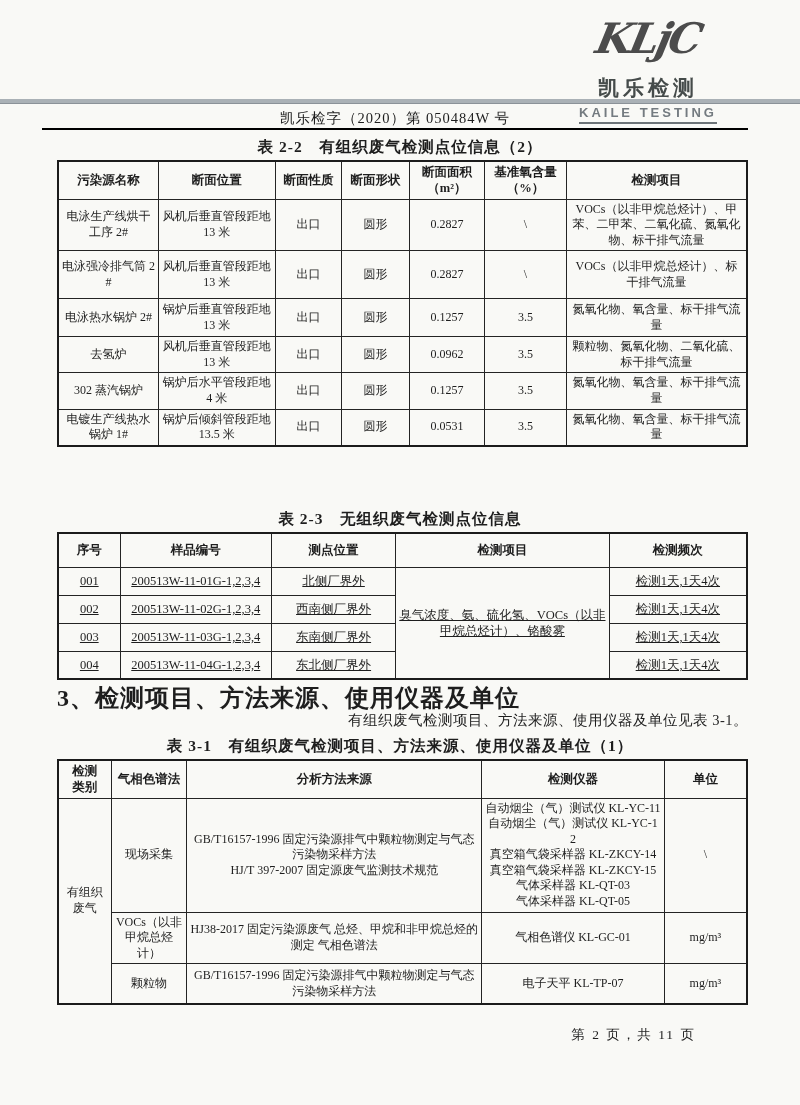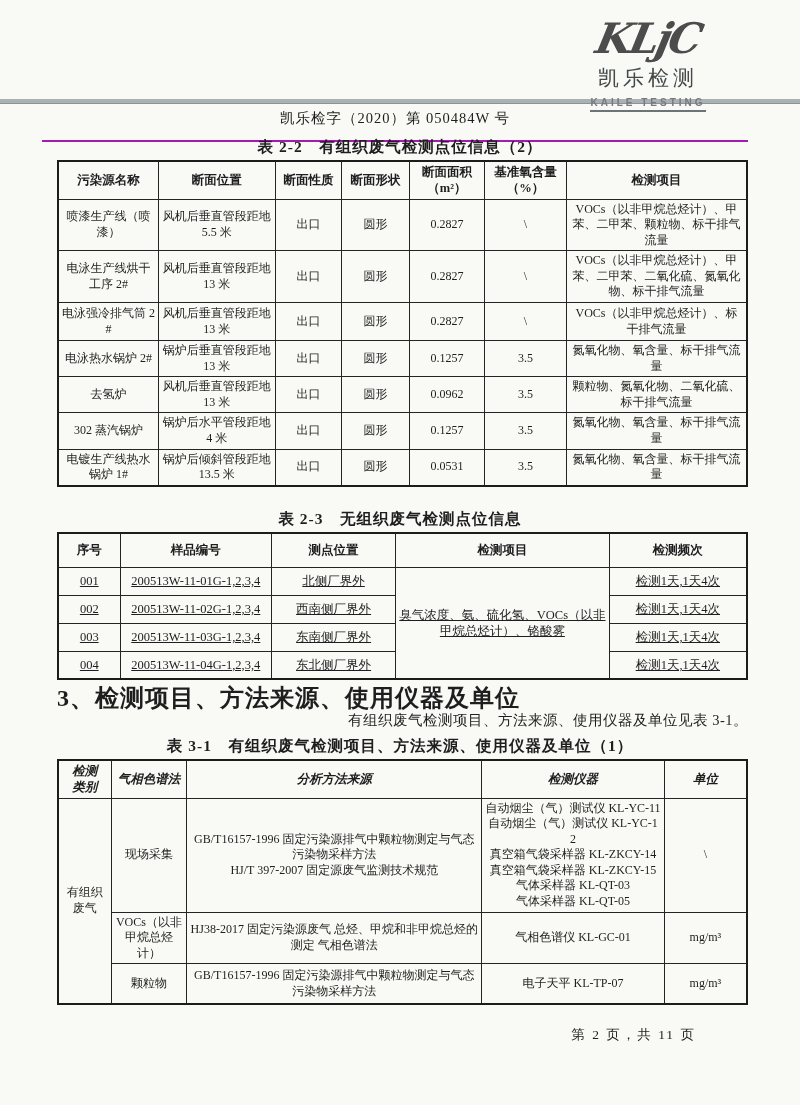--- a/index.html
+++ b/index.html
@@ -13,33 +13,33 @@
     overflow:hidden;
   }
   
   .logo { position:absolute; top:18px; right:52px; width:200px; text-align:center; z-index:2; }
   .logo-script {
     font-family:"DejaVu Serif", serif;
     font-style:italic; font-weight:bold;
     font-size:42px; line-height:1; color:#4c4c4c;
     letter-spacing:-3px; transform:skewX(-12deg);
   }
-  .logo-cn { font-size:21px; font-weight:normal; color:#454b4a; letter-spacing:4px; margin-top:4px; }
+  .logo-cn { font-size:21px; font-weight:bold; color:#454b4a; letter-spacing:4px; margin-top:14px; }
   .logo-en {
     display:inline-block; font-family:"Liberation Sans", sans-serif;
-    font-size:10px; font-weight:bold; color:#747b80; letter-spacing:3px;
+    font-size:13px; font-weight:bold; color:#747b80; letter-spacing:3px;
     margin-top:3px; padding-bottom:2px; border-bottom:2px solid #6d7478;
   }
   .top-band { position:absolute; top:99px; left:0; width:800px; height:5px;
     background:#aab1b6; border-bottom:1px solid #8b9298; z-index:1; }
 
   .doc-number-wrap {
     position:absolute; top:109px; left:42px; width:706px;
     text-align:center; font-size:14.5px; letter-spacing:1px;
-    border-bottom:2px solid #a21caf; padding-bottom:12px;font-family:Liberation Serif, serif;
+    border-bottom:2px solid #000000; padding-bottom:0;font-family:Liberation Serif, serif;
   }
 
   
   .tbl-title { position:absolute; left:0; width:800px; text-align:center;
     font-size:15.5px; font-weight:bold; letter-spacing:1px; }
   #t22-title { top:137px; }
   #t23-title { top:509px; }
   #t31-title { top:736px; }
   .sec-heading { position:absolute; top:682px; left:57px;
     font-size:24px; font-weight:bold; letter-spacing:1px; }
@@ -61,21 +61,21 @@
   .t22 tbody tr:nth-child(3){height:38px;} .t22 tbody tr:nth-child(4){height:36px;padding-left:6px;}
   .t22 tbody tr:nth-child(5){height:32px;} .t22 tbody tr:nth-child(6){height:36px;}
   .t22 tbody tr:nth-child(7){height:36px;} .t22 tbody tr:nth-child(8){height:38px;}
 
   .t23 { top:532px; }
   .t23 thead tr { height:34px; }
   .t23 tbody tr { height:28px; }
   .t23 td { font-size:12.5px;text-decoration:underline; }
 
   .t31 { top:759px; }
-  .t31 thead tr { height:34px;font-style:italic; }
+  .t31 thead tr { height:34px; }
   .t31 tbody tr:nth-child(1){height:88px;}
   .t31 tbody tr:nth-child(2){height:46px;}
   .t31 tbody tr:nth-child(3){height:40px;}
 
   .page-footer { position:absolute; top:1026px; right:104px;
     font-size:13.5px; letter-spacing:2px; }
 </style>
 </head>
 <body>
 
@@ -105,29 +105,20 @@
         <th>断面位置</th>
         <th>断面性质</th>
         <th>断面形状</th>
         <th>断面面积<br>（m²）</th>
         <th>基准氧含量<br>（%）</th>
         <th>检测项目</th>
       </tr>
     </thead>
     <tbody>
       <tr>
-        <td>喷漆生产线（喷漆）</td>
-        <td>风机后垂直管段距地 5.5 米</td>
-        <td>出口</td>
-        <td>圆形</td>
-        <td>0.2827</td>
-        <td>\</td>
-        <td>VOCs（以非甲烷总烃计）、甲苯、二甲苯、颗粒物、标干排气流量</td>
-      </tr>
-      <tr>
         <td>电泳生产线烘干工序 2#</td>
         <td>风机后垂直管段距地 13 米</td>
         <td>出口</td>
         <td>圆形</td>
         <td>0.2827</td>
         <td>\</td>
         <td>VOCs（以非甲烷总烃计）、甲苯、二甲苯、二氧化硫、氮氧化物、标干排气流量</td>
       </tr>
       <tr>
         <td>电泳强冷排气筒 2#</td>

